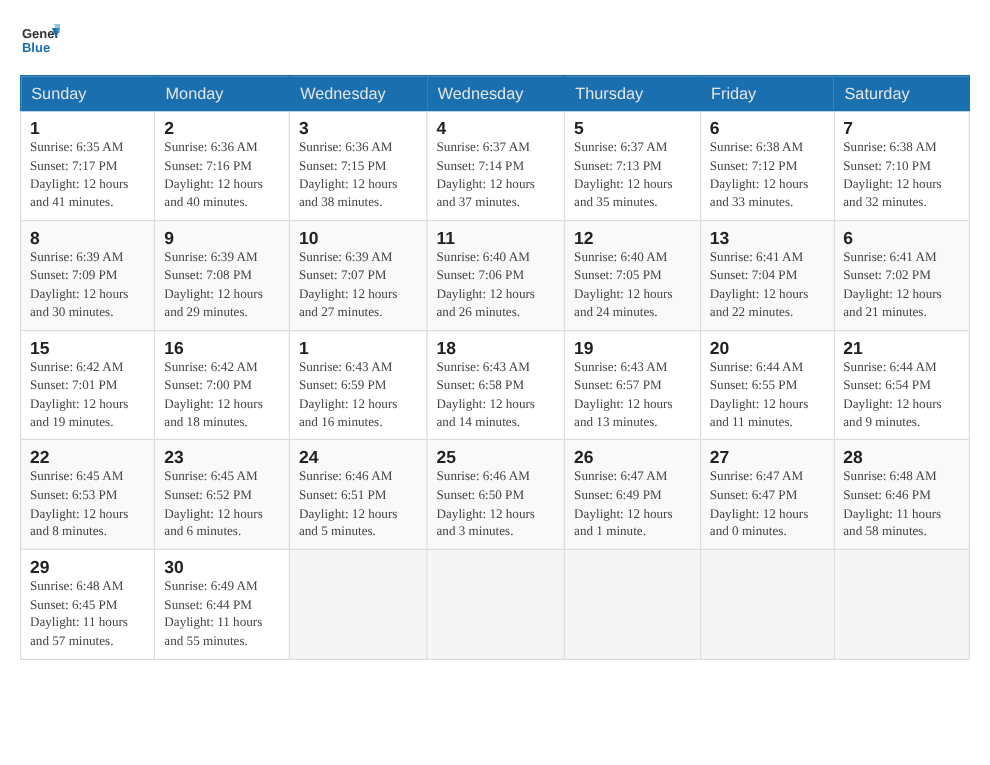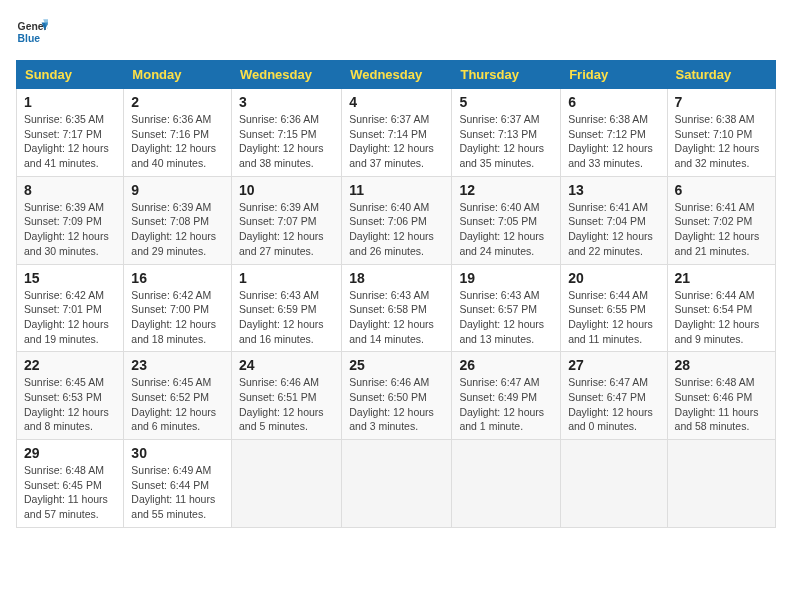--- a/index.html
+++ b/index.html
@@ -37,25 +37,25 @@
       font-size: 14px;
       color: #555;
     }
     table {
       width: 100%;
       border-collapse: collapse;
       font-size: 11px;
     }
     thead tr th {
       background-color: #1a6faf;
-      color: #fde047;
+      color: #e5e5e5;
       text-align: left;
       padding: 6px 8px;
       font-size: 13px;
-      font-weight: bold;
+      font-weight: normal;
       border: 1px solid #1a6faf;
     }
     tbody tr td {
       vertical-align: top;
       padding: 5px 7px;
       border: 1px solid #ddd;
       width: 113px;
       height: 80px;
       background: #fff;
     }
@@ -66,20 +66,21 @@
       font-size: 14px;
       font-weight: bold;
       color: #222;
       display: block;
       margin-bottom: 2px;
     }
     .day-detail {
       color: #444;
       font-size: 10.5px;
       line-height: 1.4;
+      font-family: Liberation Serif, serif;
     }
     .empty-cell {
       background: #f5f5f5 !important;
     }
   </style>
 </head>
 <body>
 
 <div class="header">
   <div class="logo">

